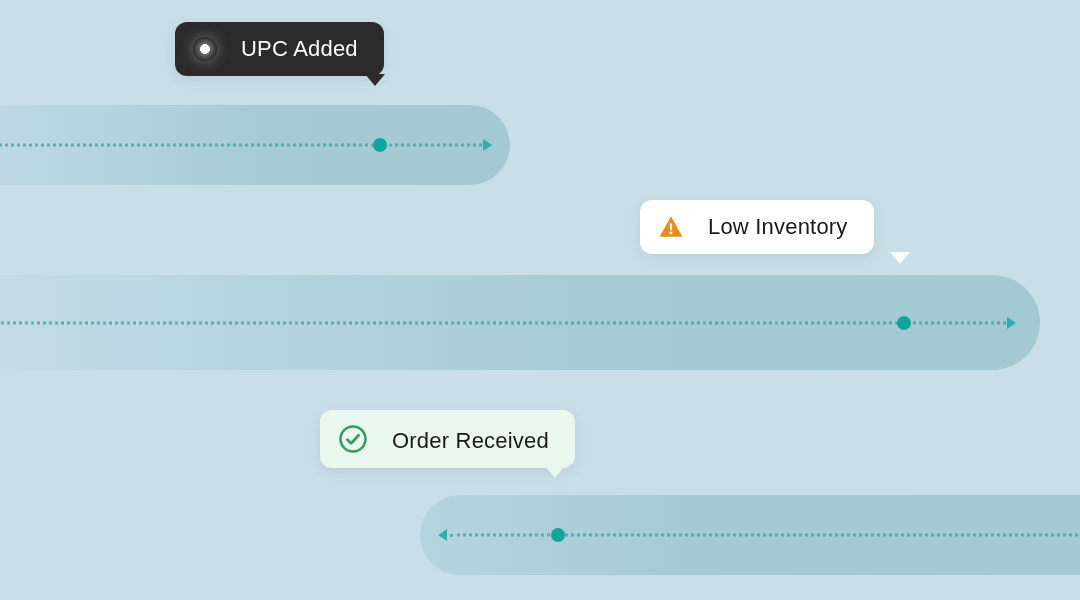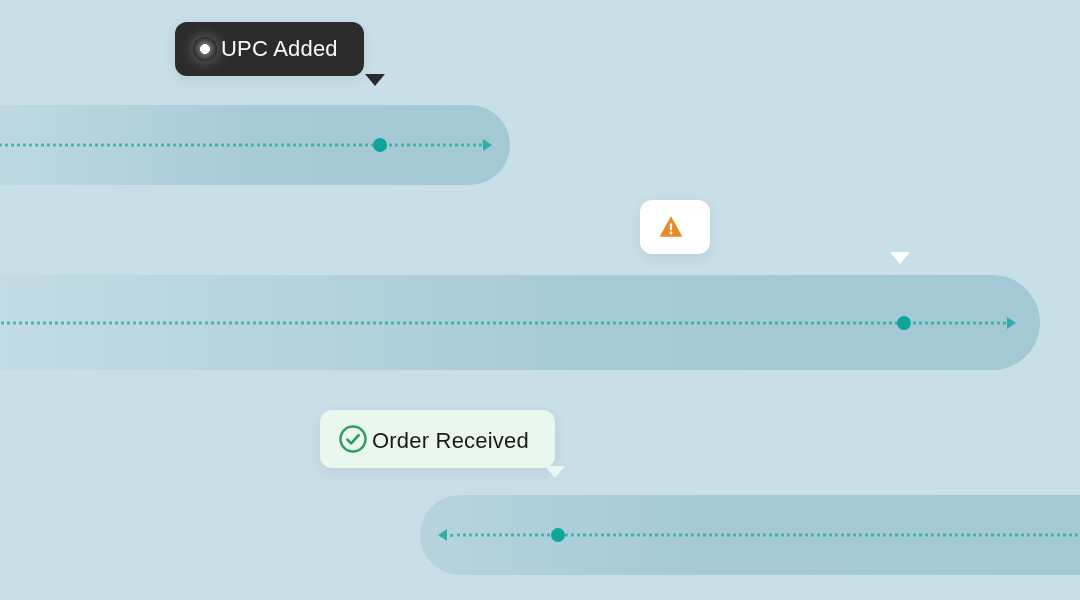--- a/index.html
+++ b/index.html
@@ -74,21 +74,21 @@
     background: linear-gradient(to right, rgba(163,201,212,0.5) 0%, rgba(163,201,212,0.95) 40%, rgba(163,201,212,1) 100%);
   }
   .t3 .track-inner { left: 30px; right: 0; }
   .t3 .node { left: 138px; }
 
   
   .tag {
     position: absolute;
     display: flex;
     align-items: center;
-    gap: 4px;
+    gap: 24px;
     padding: 14px 26px 14px 18px;
     border-radius: 12px;
     font-size: 22px;
     letter-spacing: 0.2px;
     box-shadow: 0 4px 14px rgba(0,0,0,0.08);
   }
   .tag .pointer {
     position: absolute;
     bottom: -10px;
     width: 0; height: 0;
@@ -167,20 +167,21 @@
 </div>
 
 <div class="tag tag-white">
   <span class="warn-icon">
     <svg viewBox="0 0 24 24">
         <path fill="#e98a22" d="M12 2 L22.5 21 H1.5 Z"></path>
         <rect x="11" y="8.5" width="2" height="6.5" rx="1" fill="#fff"></rect>
         <circle cx="12" cy="17.6" r="1.35" fill="#fff"></circle>
       </svg>
   </span>
+  <span>Low Inventory</span>
   <span class="pointer"></span>
 </div>
 
 <div class="tag tag-green">
   <span class="check-icon">
     <svg viewBox="0 0 24 24">
         <circle cx="12" cy="12" r="10" fill="none" stroke="#2f9e5f" stroke-width="2"></circle>
         <path d="M7.5 12.5 l3 3 l6 -6.5" fill="none" stroke="#2f9e5f" stroke-width="2.2" stroke-linecap="round" stroke-linejoin="round"></path>
       </svg>
   </span>

